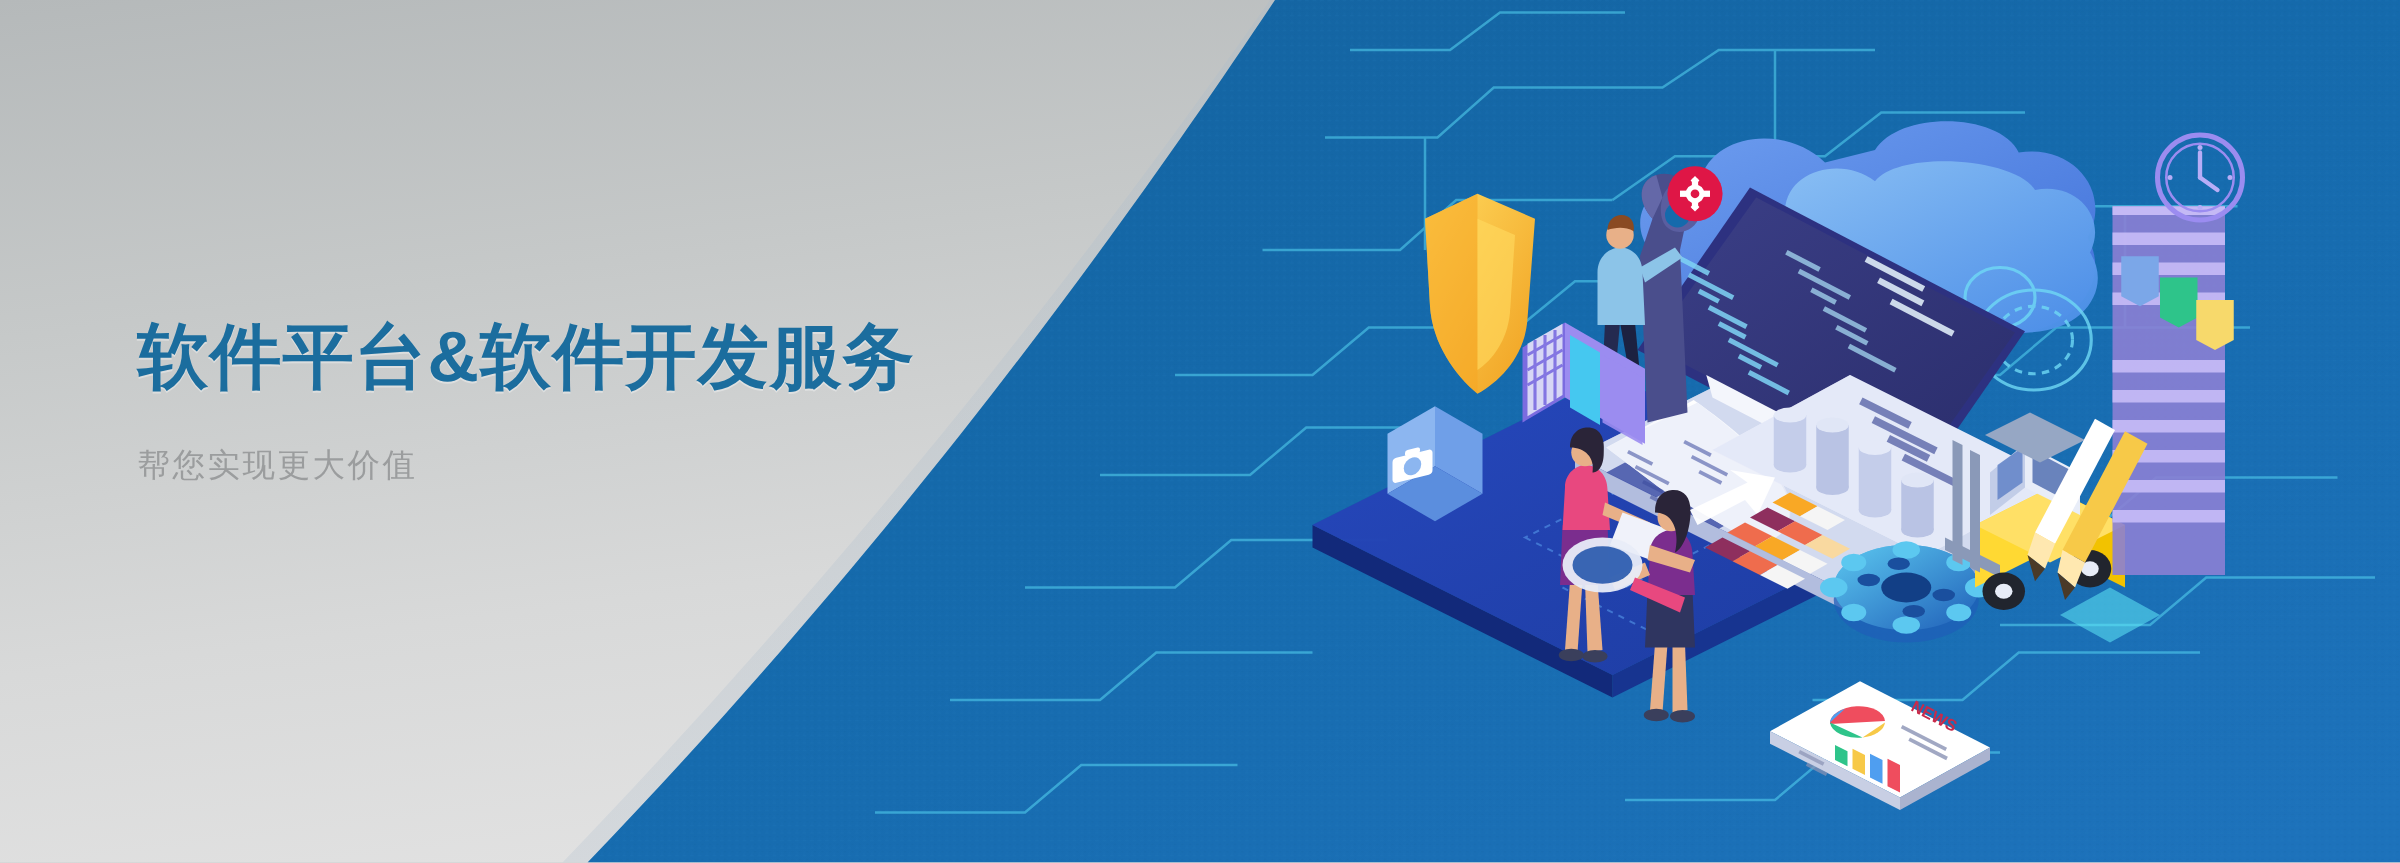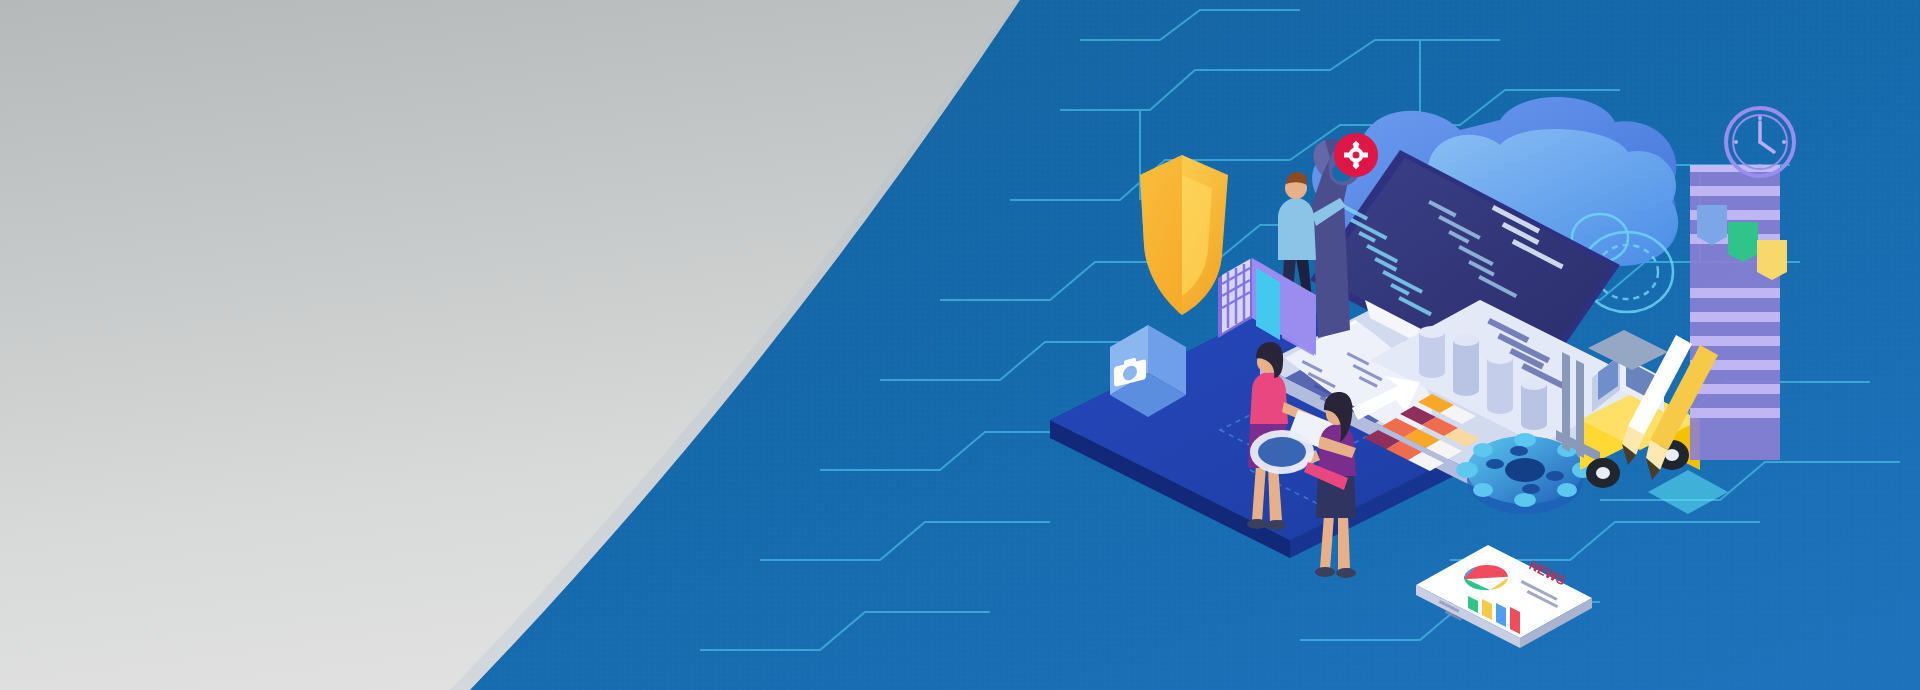--- a/index.html
+++ b/index.html
@@ -500,14 +500,18 @@
       <g fill="#8a93b5" opacity=".7">
         <rect x="1440" y="600" width="22" height="3" transform="rotate(27 1440 600)"></rect>
         <rect x="1446" y="610" width="18" height="3" transform="rotate(27 1446 610)"></rect>
       </g>
     </g>
 
     <path d="M1688,470 L1728,492 L1688,514 L1648,492 Z" fill="#5fe8f5" opacity=".55"></path>
   </svg>
   </div>
 
+  <div class="text-block">
+    <div class="headline">软件平台&amp;软件开发服务</div>
+    <div class="subhead">帮您实现更大价值</div>
+  </div>
 
 </div>
 
 </body></html>

